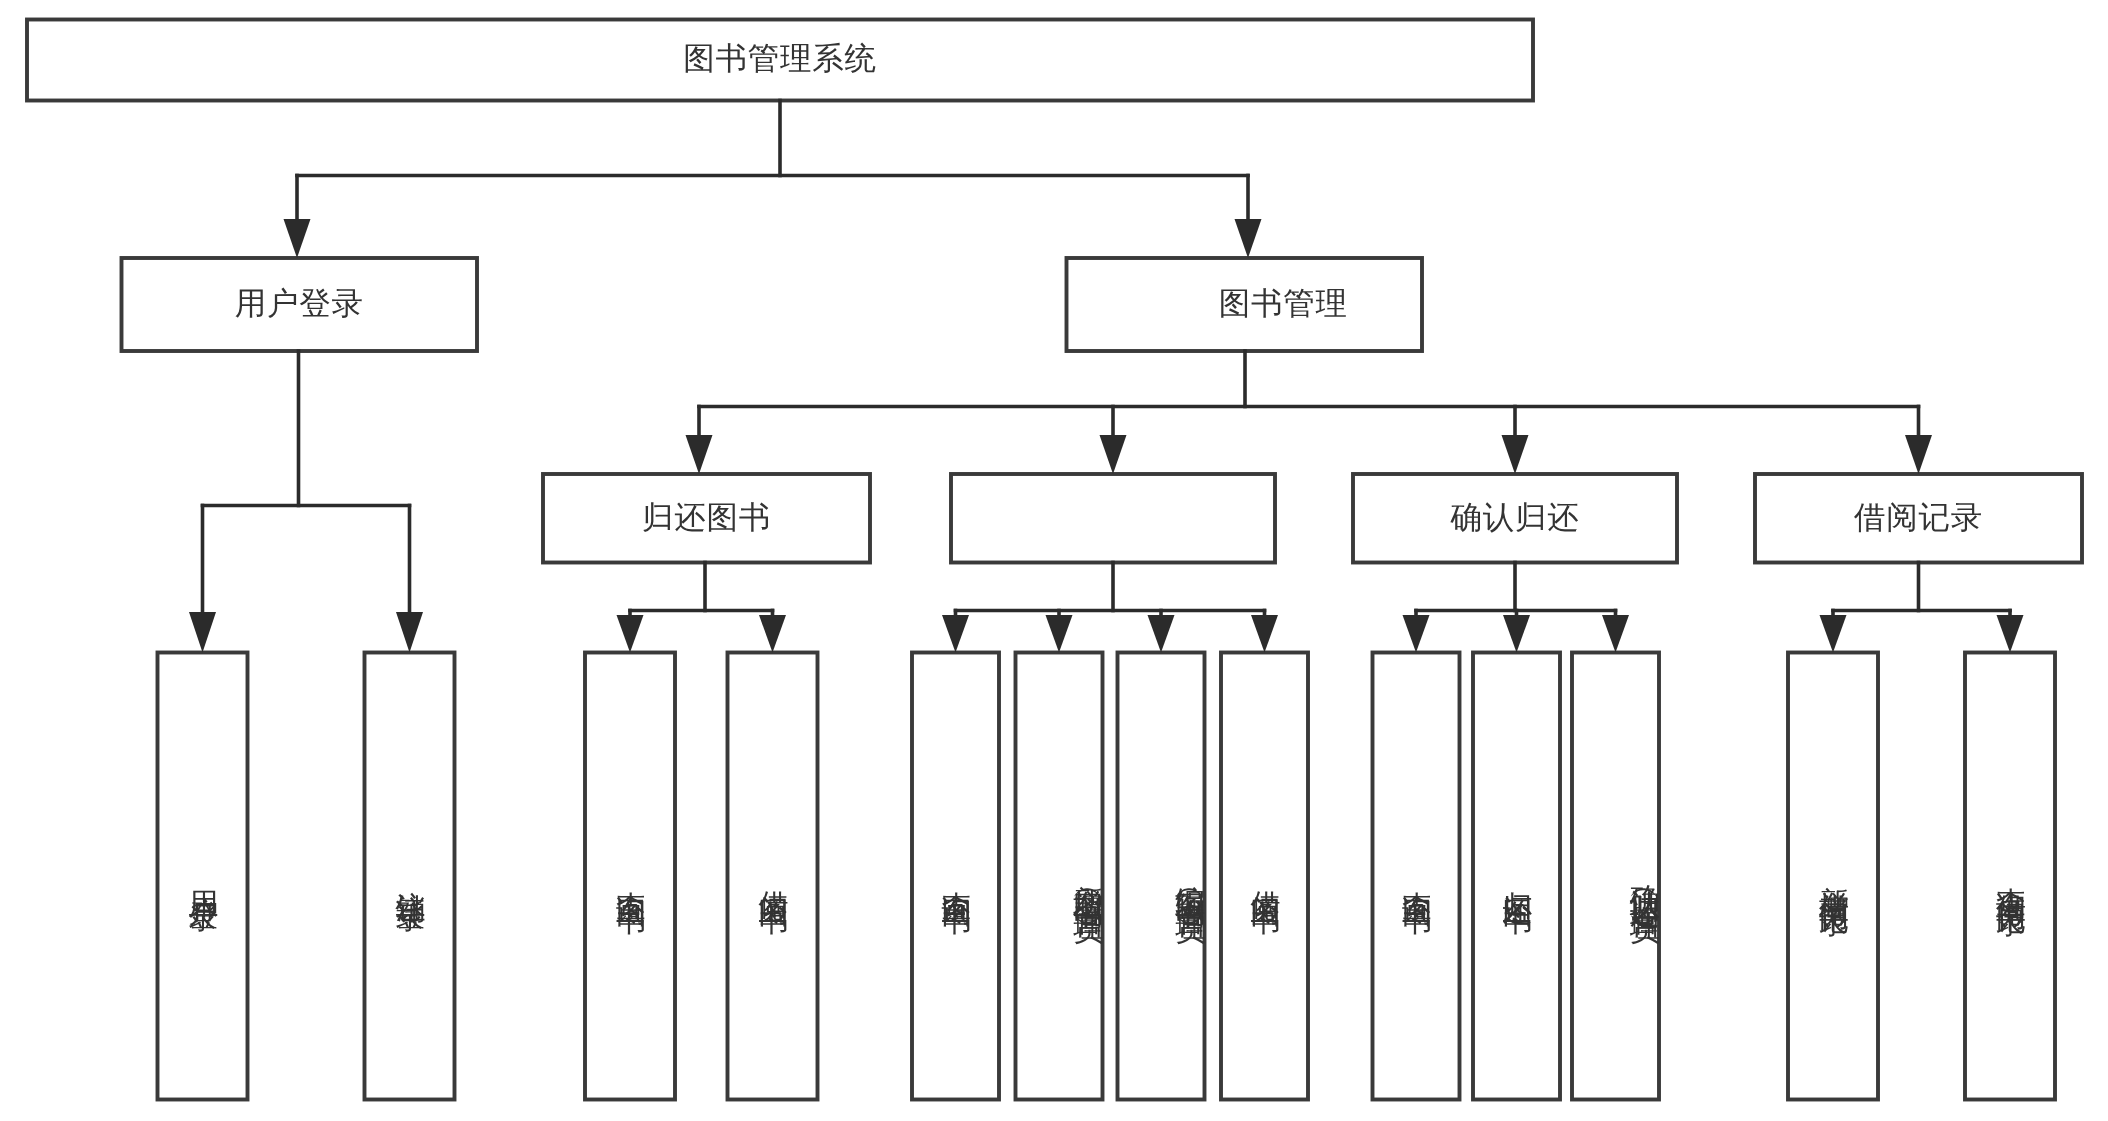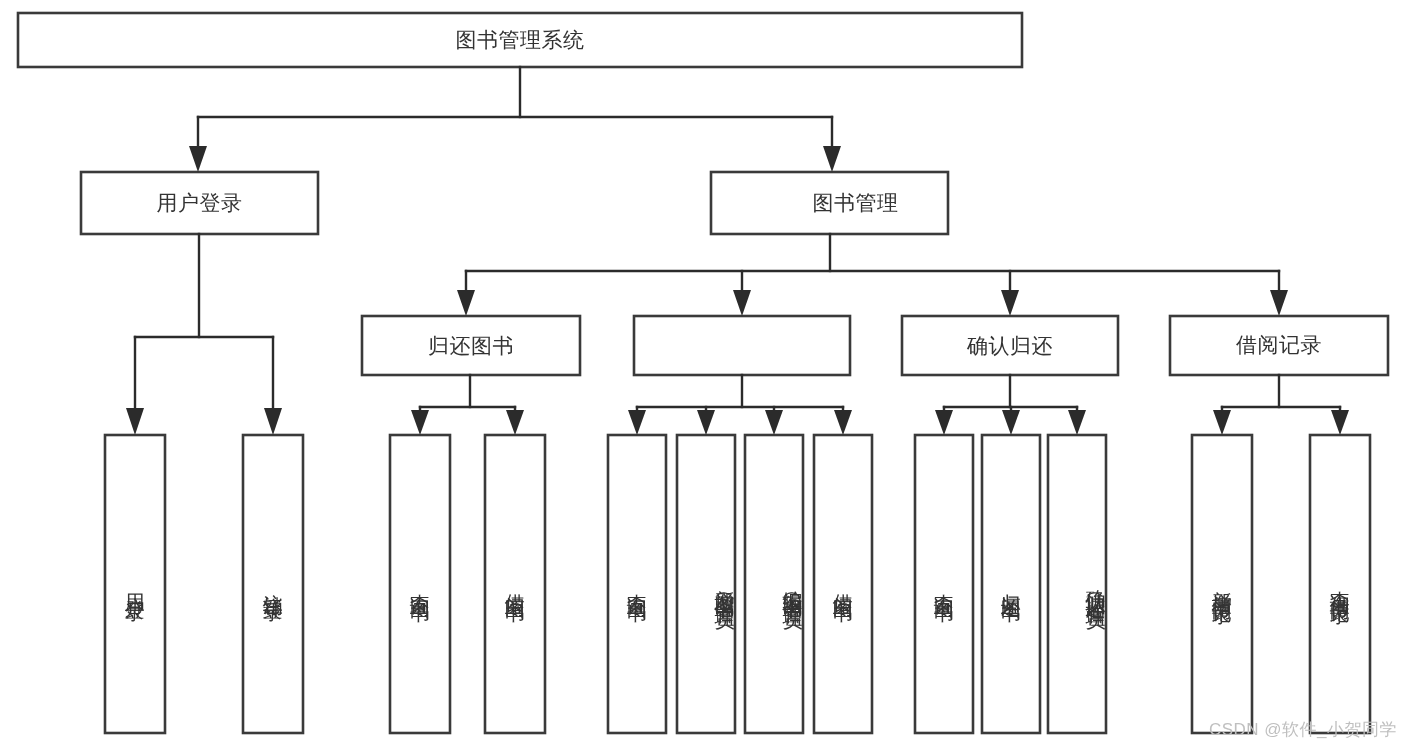--- a/index.html
+++ b/index.html
@@ -219,15 +219,14 @@
   <div class="node-label vertical short" style="left:915px; top:435px; width:58px; height:298px;">查询图书</div>
 
   <div class="node-label vertical short" style="left:982px; top:435px; width:58px; height:298px;">归还图书</div>
 
   <div class="node-label vertical" style="left:1048px; top:435px; width:58px; height:298px;">确认归还（管理员）</div>
 
   <div class="node-label vertical short" style="left:1192px; top:435px; width:60px; height:298px;">新增借阅记录</div>
 
   <div class="node-label vertical short" style="left:1310px; top:435px; width:60px; height:298px;">查询借阅记录</div>
 
-  <div class="watermark">CSDN @软件_小贺同学</div>
 
 </div>
 
 </body></html>

